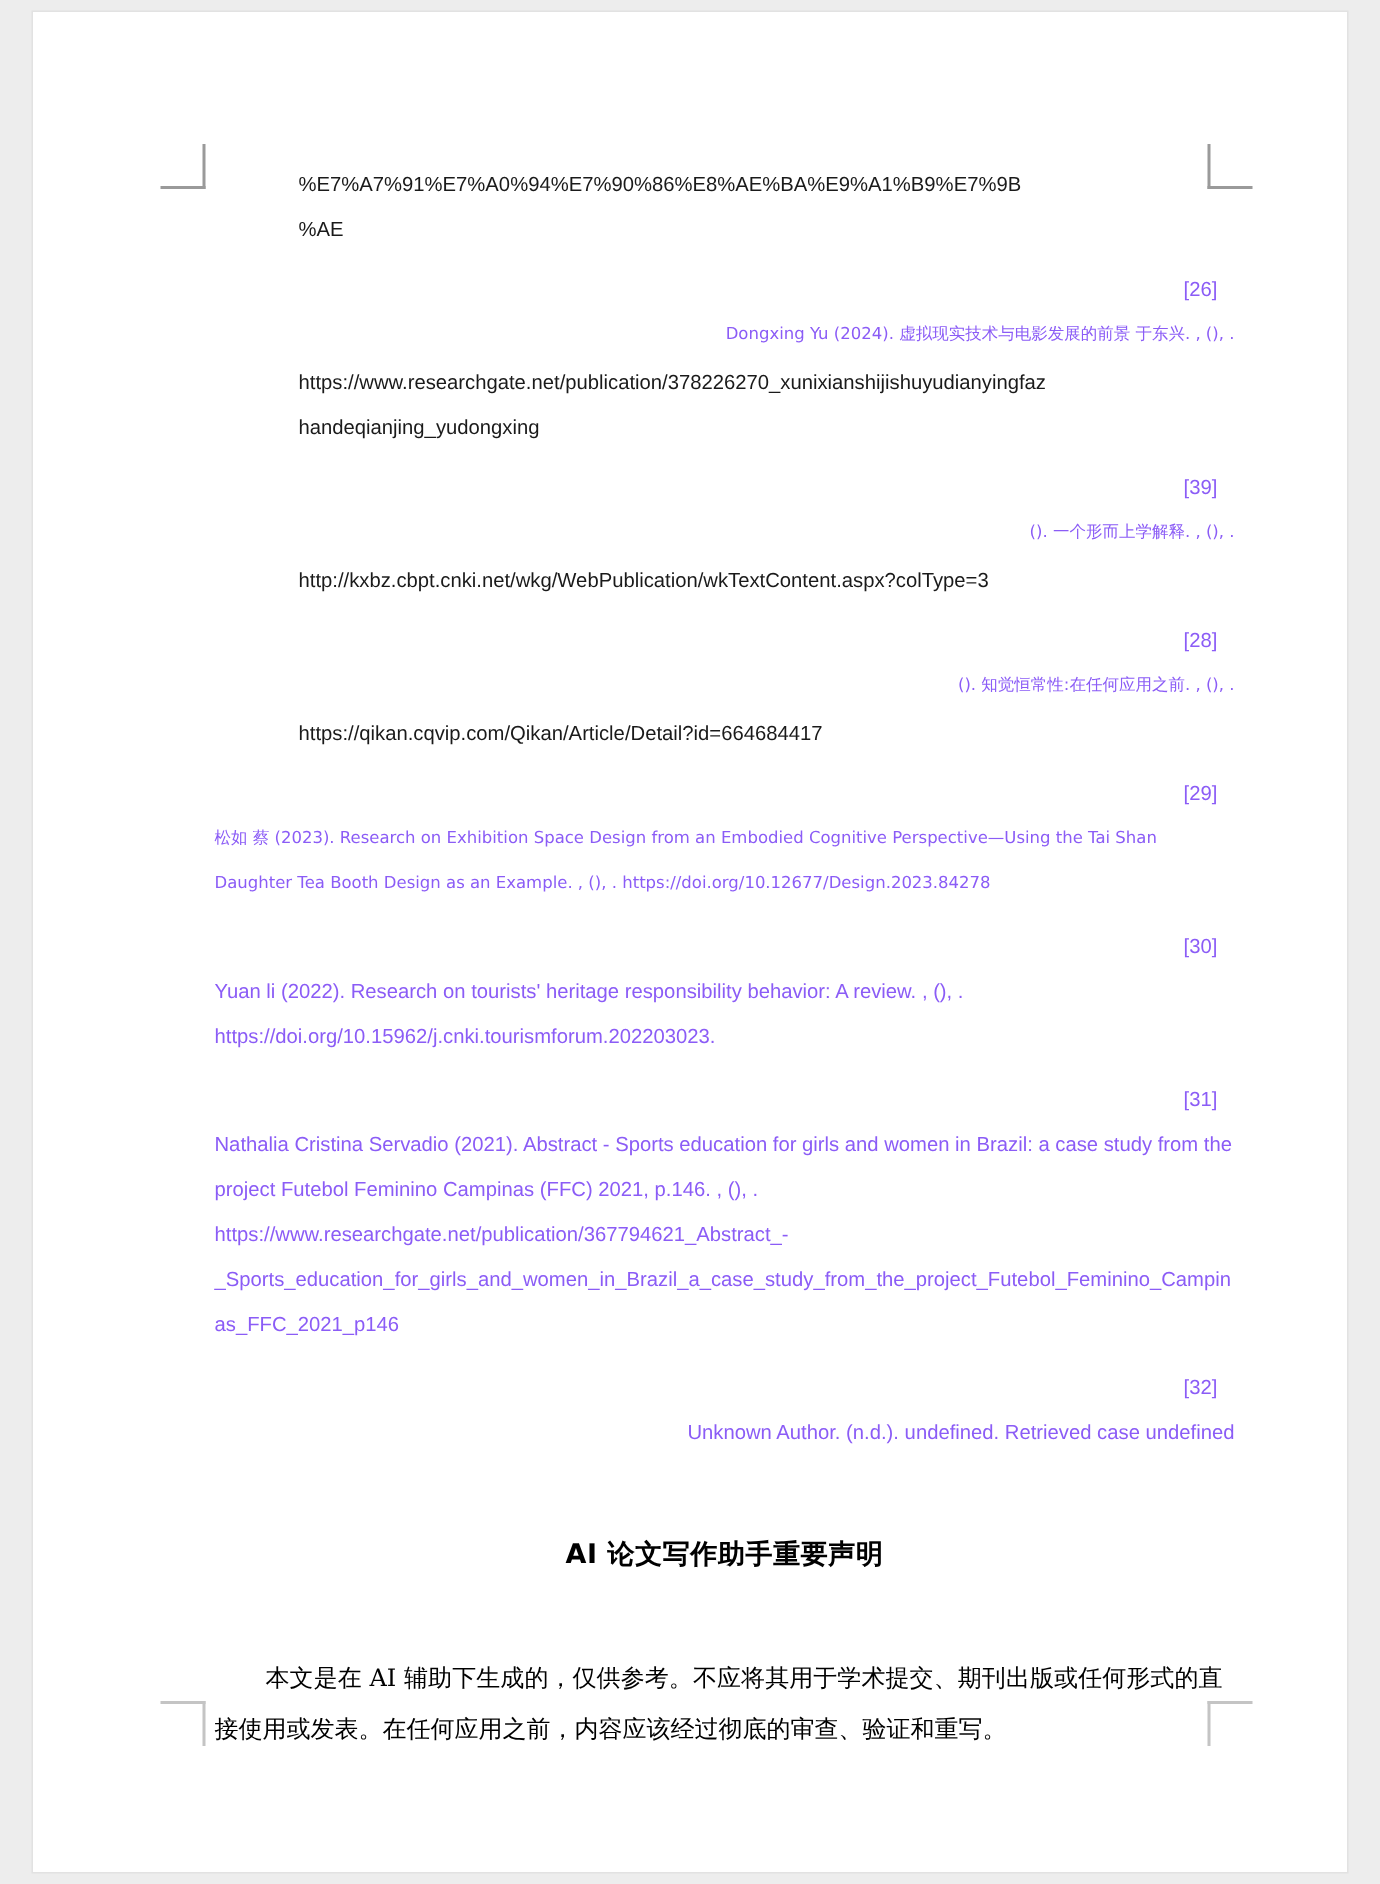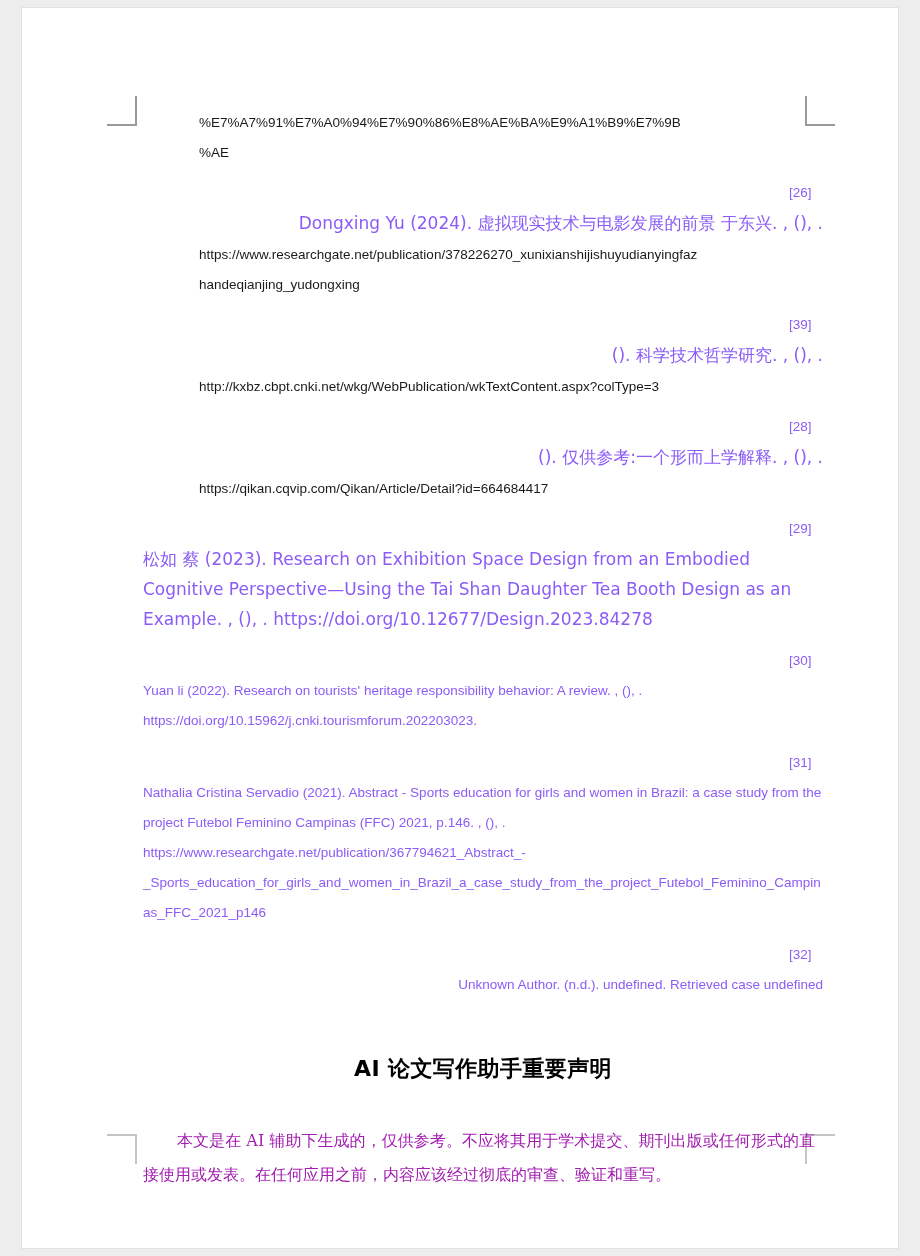--- a/index.html
+++ b/index.html
@@ -94,38 +94,38 @@
     font-size: 13.5px;
     color: #1a1a1a;
     line-height: 30px;
     margin-left: 56px;
     word-break: break-all;
   }
   .ref-gap { height: 10px; }
 
   .cjk {
     font-family: "DejaVu Sans", "Liberation Sans", sans-serif;
-    font-size: 17px;
+    font-size: 11px;
   }
 
   
   .disclaimer-heading {
     margin-top: 52px;
     text-align: center;
     font-weight: bold;
-    font-size: 22px;
+    font-size: 18px;
     color: #000;
     letter-spacing: 0.4px;
     font-family: "DejaVu Sans", "Liberation Sans", sans-serif;
   }
   .disclaimer-body {
-    margin-top: 40px;
+    margin-top: 54px;
     font-size: 16px;
     line-height: 34px;
-    color: #a21caf;
+    color: #000000;
     text-align: justify;
     text-indent: 34px;
     font-family: "DejaVu Serif", "Liberation Serif", serif;
     width: 672px;
   }
 </style>
 </head>
 <body>
 
 <div class="page-viewport">
@@ -159,29 +159,29 @@
         <span class="ref-num">[26]</span>
         <span class="ref-text cjk">Dongxing Yu (2024). 虚拟现实技术与电影发展的前景 于东兴. , (), .</span>
       </div>
       <div class="ref-cont">https://www.researchgate.net/publication/378226270_xunixianshijishuyudianyingfaz</div>
       <div class="ref-cont">handeqianjing_yudongxing</div>
 
       <div class="ref-gap"></div>
 
       <div class="ref-entry">
         <span class="ref-num">[39]</span>
-        <span class="ref-text cjk">(). 科学技术哲学研究. , (), .</span>
+        <span class="ref-text cjk">(). 一个形而上学解释. , (), .</span>
       </div>
       <div class="ref-cont">http://kxbz.cbpt.cnki.net/wkg/WebPublication/wkTextContent.aspx?colType=3</div>
 
       <div class="ref-gap"></div>
 
       <div class="ref-entry">
         <span class="ref-num">[28]</span>
-        <span class="ref-text cjk">(). 仅供参考:一个形而上学解释. , (), .</span>
+        <span class="ref-text cjk">(). 知觉恒常性:在任何应用之前. , (), .</span>
       </div>
       <div class="ref-cont">https://qikan.cqvip.com/Qikan/Article/Detail?id=664684417</div>
 
       <div class="ref-gap"></div>
 
       <div class="ref-entry">
         <span class="ref-num">[29]</span>
         <span class="ref-text cjk">松如 蔡 (2023). Research on Exhibition Space Design from an Embodied Cognitive Perspective—Using the Tai Shan Daughter Tea Booth Design as an Example. , (), . https://doi.org/10.12677/Design.2023.84278</span>
       </div>
 

